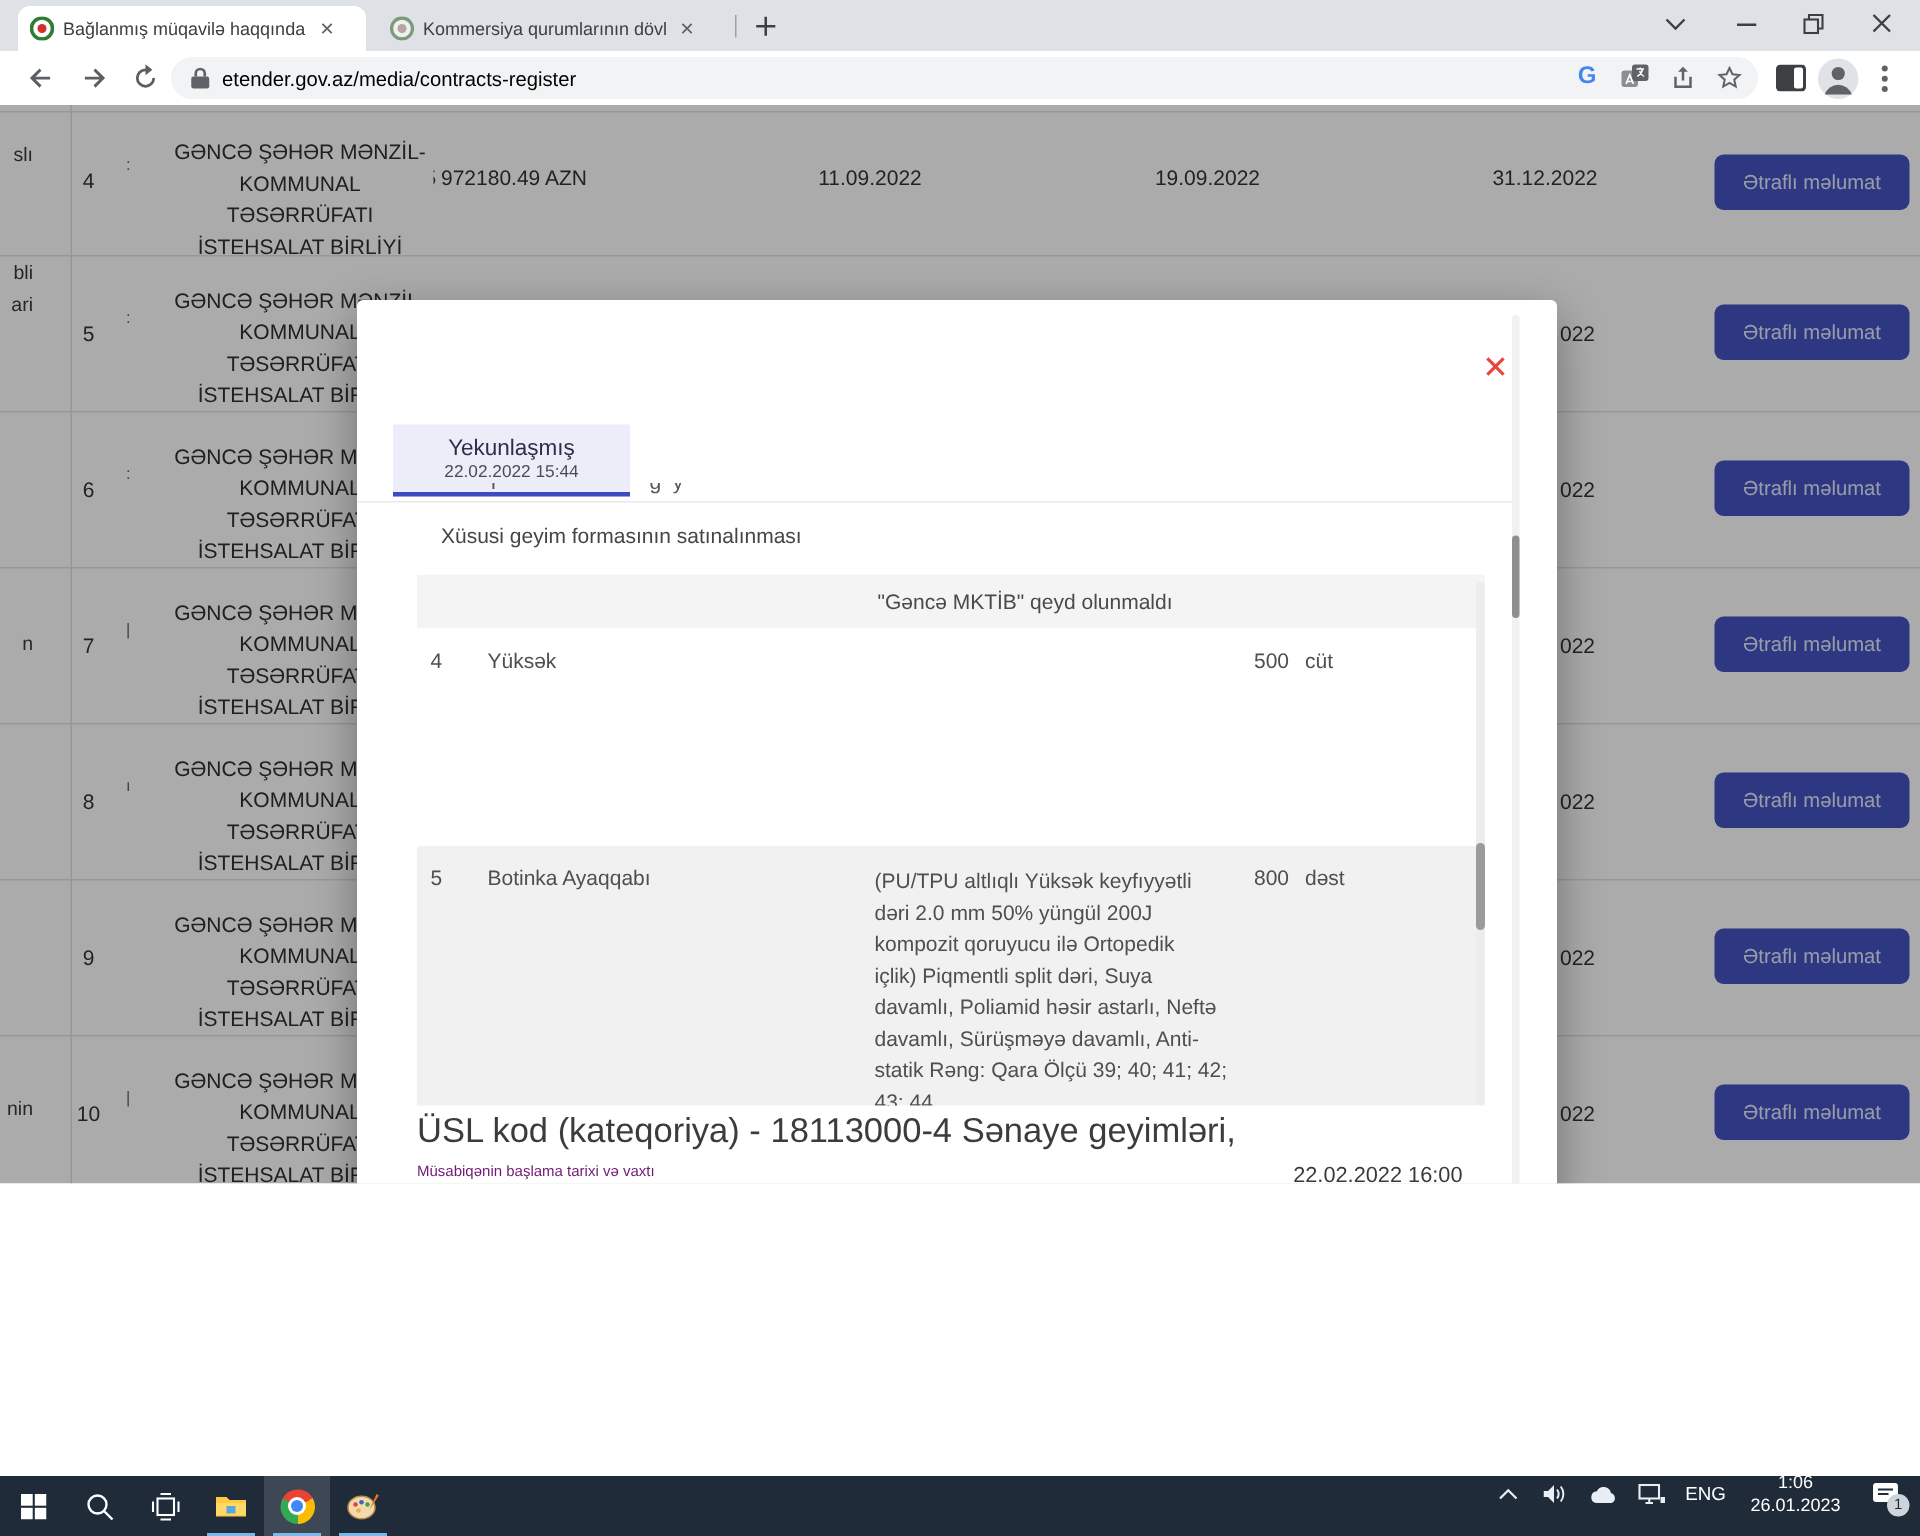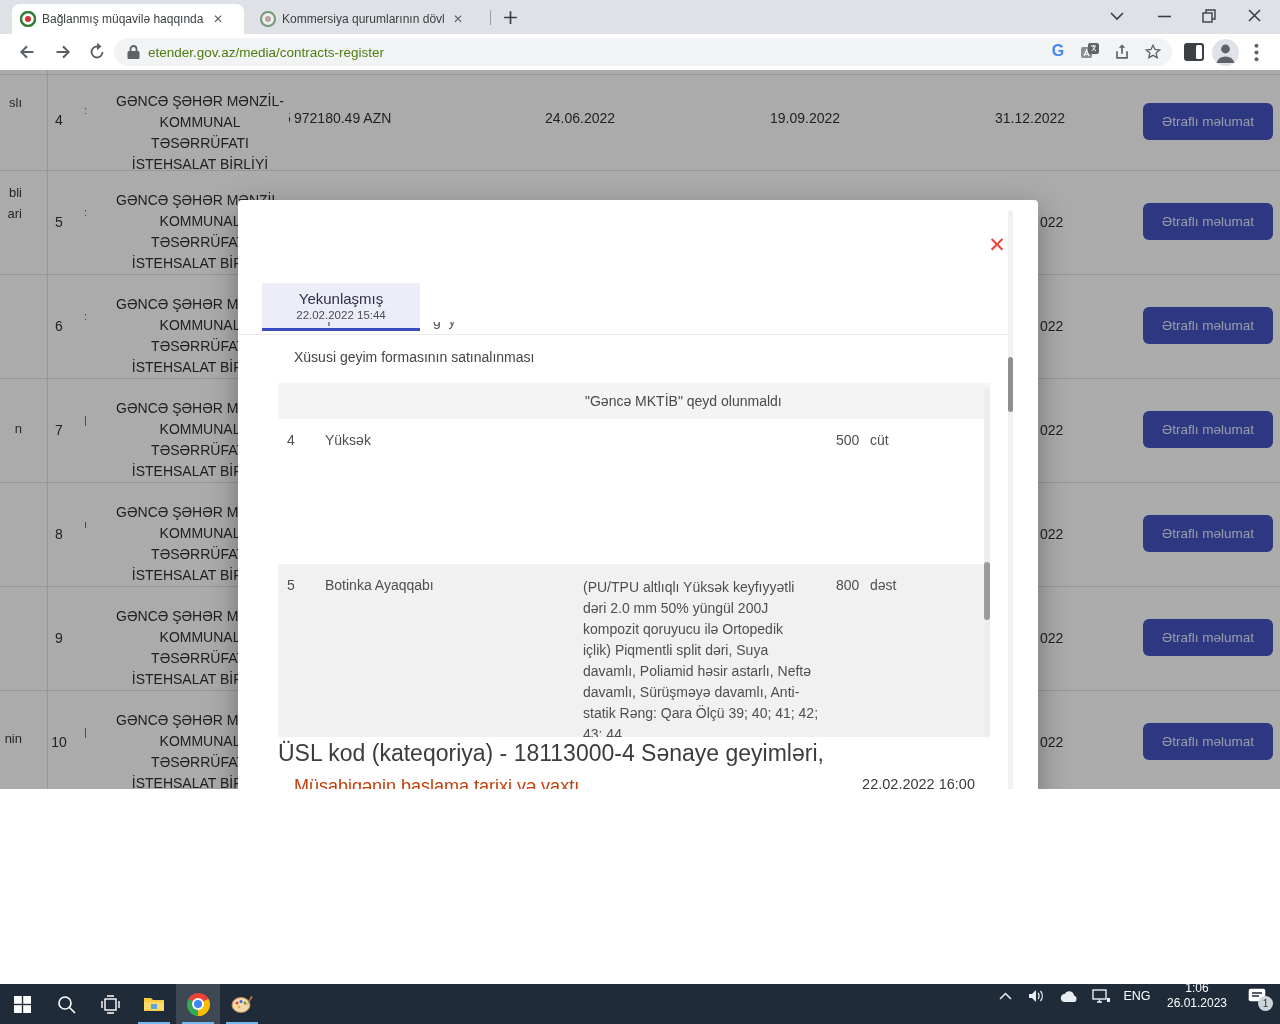--- a/index.html
+++ b/index.html
@@ -10,21 +10,21 @@
 
 
 #tabstrip{position:absolute;left:0;top:0;width:1280px;height:34px;background:#dee1e6}
 .tab{position:absolute;top:4px;height:30px;display:flex;align-items:center;padding:0 8px;font-size:12px;color:#3c4043}
 .tab.active{background:#fff;border-radius:8px 8px 0 0}
 .tab .title{overflow:hidden;white-space:nowrap;width:162px;margin:0 6px}
 .tab .tclose{font-size:12px;color:#5f6368;width:16px;text-align:center;cursor:pointer}
 #toolbar{position:absolute;left:0;top:34px;width:1280px;height:36px;background:#fff;box-shadow:0 1px 0 #e3e5e8}
 .navic{position:absolute;top:41px;width:22px;height:22px;color:#5a5f64}
 #omnibox{position:absolute;left:114px;top:38px;width:1058px;height:28px;background:#f1f3f4;border-radius:14px}
-#urltext{position:absolute;left:148px;top:45px;font-size:13.5px;color:#4d7c0f}
+#urltext{position:absolute;left:148px;top:45px;font-size:13.5px;color:#000000}
 
 
 #page{position:absolute;left:0;top:70px;width:1280px;height:719px;background:#fff;overflow:hidden}
 #dim{position:absolute;inset:0;background:rgba(0,0,0,0.33);z-index:5}
 .trow{position:absolute;left:0;width:1280px;z-index:1}
 .divh{position:absolute;left:0;width:1280px;height:1px;background:#e2e2e2;z-index:1}
 .rnum{position:absolute;left:45px;width:28px;text-align:center;font-size:14px;color:#333}
 .lfrag{position:absolute;left:0;width:22px;font-size:13px;color:#3a3a3a;text-align:right;white-space:pre-line;line-height:21px}
 .mfrag{position:absolute;left:84px;font-size:11px;color:#666}
 .company{position:absolute;left:112px;width:176px;text-align:center;font-size:14px;line-height:21px;color:#303030}
@@ -56,21 +56,21 @@
 .irow .c-no{position:absolute;left:9px;top:13px}
 .irow .c-name{position:absolute;left:47px;top:13px}
 .irow .c-desc{position:absolute;left:305px;top:13px;width:252px;line-height:21px;white-space:pre-line}
 .irow .c-qty{position:absolute;left:558px;top:13px}
 .irow .c-unit{position:absolute;left:592px;top:13px}
 #iscroll{position:absolute;left:706px;top:5px;width:6px;height:349px;background:#ededee;border-radius:3px}
 #ithumb{position:absolute;left:0;top:174px;width:6px;height:58px;background:#9b9b9b;border-radius:3px}
 #cathead{position:absolute;left:40px;top:540px;font-size:23px;font-weight:500;color:#3c3c3c}
 #details{position:absolute;left:40px;top:576px;width:712px;height:58px;overflow:hidden}
 .kv{position:absolute;left:0;width:712px;height:20px}
-.kv .kl{position:absolute;left:16px;font-size:18px;color:#c2410c}
+.kv .kl{position:absolute;left:0;font-size:10px;color:#701a75}
 .kv .kvv{position:absolute;right:15px;font-size:14.5px;color:#3a3a3a}
 #mscroll{position:absolute;left:770px;top:10px;width:5px;height:635px;background:#f1f1f1;border-radius:3px}
 #mthumb{position:absolute;left:0;top:147px;width:5px;height:55px;background:#8f8f8f;border-radius:3px}
 
 
 #taskbar{position:absolute;left:0;top:984px;width:1280px;height:40px;background:#1f2b38;display:flex;align-items:center}
 .tbico{width:44px;height:40px;display:flex;align-items:center;justify-content:center;position:relative;cursor:pointer}
 .tbico.open::after{content:"";position:absolute;left:6px;right:6px;bottom:0;height:2px;background:#76b9ed}
 .tbico.activeapp{background:rgba(255,255,255,0.14)}
 #tray{position:absolute;right:0;top:0;height:24px;display:flex;align-items:center;gap:6px;padding-right:6px}
@@ -173,28 +173,28 @@
     <div class="trow" style="top:4px;height:96px">
       <div class="lfrag" style="top:18px">slı</div>
       <div class="rnum" style="top:38px">4</div>
       <div class="mfrag" style="top:30px">:</div>
       <div class="company" style="top:17px">
         <div>GƏNCƏ ŞƏHƏR MƏNZİL-</div>
         <div>KOMMUNAL TƏSƏRRÜFATI</div>
         <div>İSTEHSALAT BİRLİYİ</div>
       </div>
       <div class="money"><span class="clip5"><span>5</span></span><span>972180.49 AZN</span></div>
-      <div class="dcell" style="left:525px;top:36px">24.06.2022</div>
+      <div class="dcell" style="left:525px;top:36px">11.09.2022</div>
       <div class="dcell" style="left:750px;top:36px">19.09.2022</div>
       <div class="dcell" style="left:975px;top:36px">31.12.2022</div>
       <button class="detail-btn" style="top:29px">Ətraflı məlumat</button>
     </div>
 
     <div class="trow" style="top:100px;height:104px">
-      <div class="lfrag" style="top:12px">bli
+      <div class="lfrag" style="top:1px">bli
 ari</div>
       <div class="rnum" style="top:44px">5</div>
       <div class="mfrag" style="top:36px">:</div>
       <div class="company" style="top:20px">
         <div>GƏNCƏ ŞƏHƏR MƏNZİL-</div>
         <div>KOMMUNAL TƏSƏRRÜFATI</div>
         <div>İSTEHSALAT BİRLİYİ</div>
       </div>
       <div class="tail" style="top:44px">022</div>
       <button class="detail-btn" style="top:33px">Ətraflı məlumat</button>

